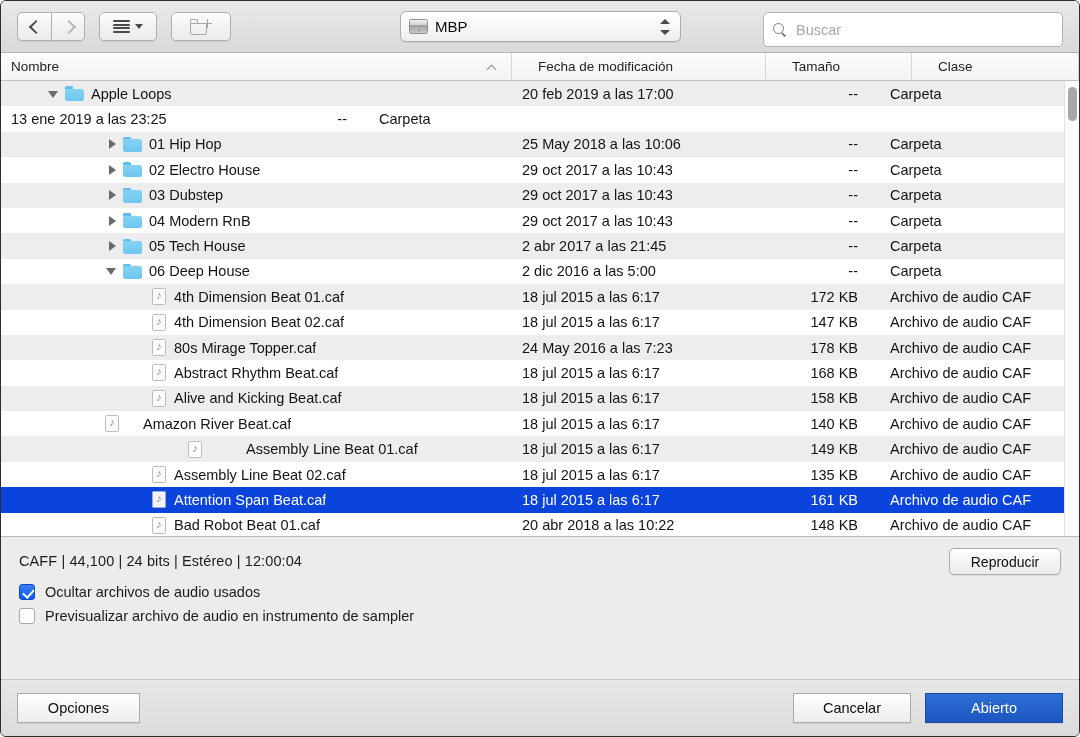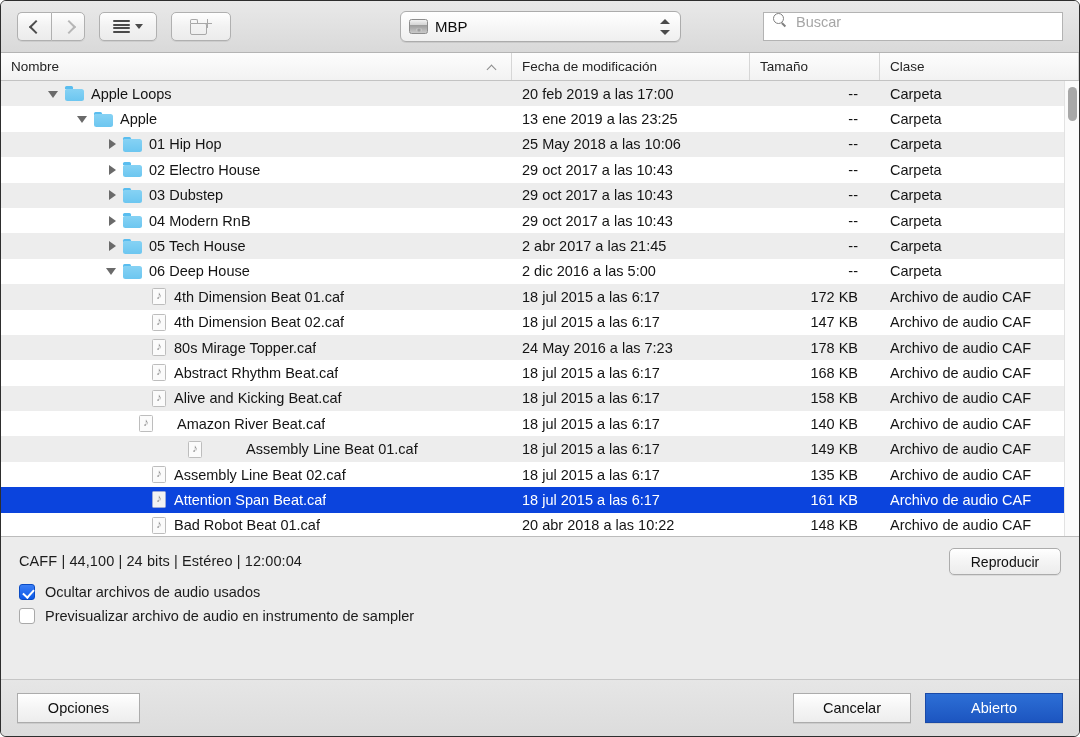--- a/index.html
+++ b/index.html
@@ -119,25 +119,25 @@
   .stepper::before, .stepper::after {
     content: ""; position: absolute; left: 0;
     border-left: 5.5px solid transparent; border-right: 5.5px solid transparent;
   }
   .stepper::before { top: 2px;  border-bottom: 5px solid #4a4a4a; }
   .stepper::after  { bottom: 2px; border-top: 5px solid #4a4a4a; }
 
   
   .search-field {
     position: absolute; right: 16px; top: 11px;
-    width: 300px; height: 29px;
+    width: 300px; height: 35px;
     background: #ffffff;
     border: 1px solid #b3b3b3;
-    border-radius: 0;
-    display: flex; align-items: flex-start;
+    border-radius: 5px;
+    display: flex; align-items: center;
     padding: 0 9px;
   }
   .search-icon { width: 14px; height: 14px; position: relative; margin-right: 7px; flex:0 0 auto; }
   .search-icon::before {
     content: ""; position: absolute; left: 0; top: 0;
     width: 9px; height: 9px; border: 1.6px solid #808080; border-radius: 50%;
   }
   .search-icon::after {
     content: ""; position: absolute; left: 8.5px; top: 9px;
     width: 5px; height: 1.6px; background: #808080;
@@ -149,21 +149,21 @@
     font-size: 14.5px; color: #111; width: 100%;
   }
   .search-input::placeholder { color: #a6a6a6; }
 
   
   .col-header {
     height: 28px; flex: 0 0 28px;
     background: linear-gradient(to bottom, #fdfdfd 0%, #f2f2f2 100%);
     border-bottom: 1px solid #c3c3c3;
     display: flex; align-items: stretch;
-    font-size: 13.5px; color: #242424;
+    font-size: 13.5px; color: #242424; gap: 16px;
   }
   .col-header .ch {
     display: flex; align-items: center;
     padding-left: 10px;
     border-right: 1px solid #d6d6d6;
     position: relative;
   }
   .ch-name  { width: 511px; }
   .ch-date  { width: 238px; }
   .ch-size  { width: 130px; }
@@ -403,28 +403,20 @@
               <span class="tab"></span>
               <span class="body"></span>
             </span>
             <span class="name-text">Apple Loops</span>
           </div>
           <div class="cell-date">20 feb 2019 a las 17:00</div>
           <div class="cell-size">--</div>
           <div class="cell-class">Carpeta</div>
         </div>
         <div class="row even">
-          <div class="cell-name" style="padding-left: 75px;">
-            <span class="twisty open"></span>
-            <span class="folder-icon">
-              <span class="tab"></span>
-              <span class="body"></span>
-            </span>
-            <span class="name-text">Apple</span>
-          </div>
           <div class="cell-date">13 ene 2019 a las 23:25</div>
           <div class="cell-size">--</div>
           <div class="cell-class">Carpeta</div>
         </div>
         <div class="row odd">
           <div class="cell-name" style="padding-left: 104px;">
             <span class="twisty closed"></span>
             <span class="folder-icon">
               <span class="tab"></span>
               <span class="body"></span>
@@ -544,21 +536,21 @@
           <div class="cell-name" style="padding-left: 133px;">
             <span class="twisty"></span>
             <span class="audio-icon"></span>
             <span class="name-text">Alive and Kicking Beat.caf</span>
           </div>
           <div class="cell-date">18 jul 2015 a las 6:17</div>
           <div class="cell-size">158 KB</div>
           <div class="cell-class">Archivo de audio CAF</div>
         </div>
         <div class="row even">
-          <div class="cell-name" style="padding-left: 104px; gap: 16px;">
+          <div class="cell-name" style="padding-left: 70px; gap: 16px;">
             <span class="twisty"></span>
             <span class="audio-icon"></span>
             <span class="name-text">Amazon River Beat.caf</span>
           </div>
           <div class="cell-date">18 jul 2015 a las 6:17</div>
           <div class="cell-size">140 KB</div>
           <div class="cell-class">Archivo de audio CAF</div>
         </div>
         <div class="row odd">
           <div class="cell-name" style="padding-left: 133px; gap: 36px;">

